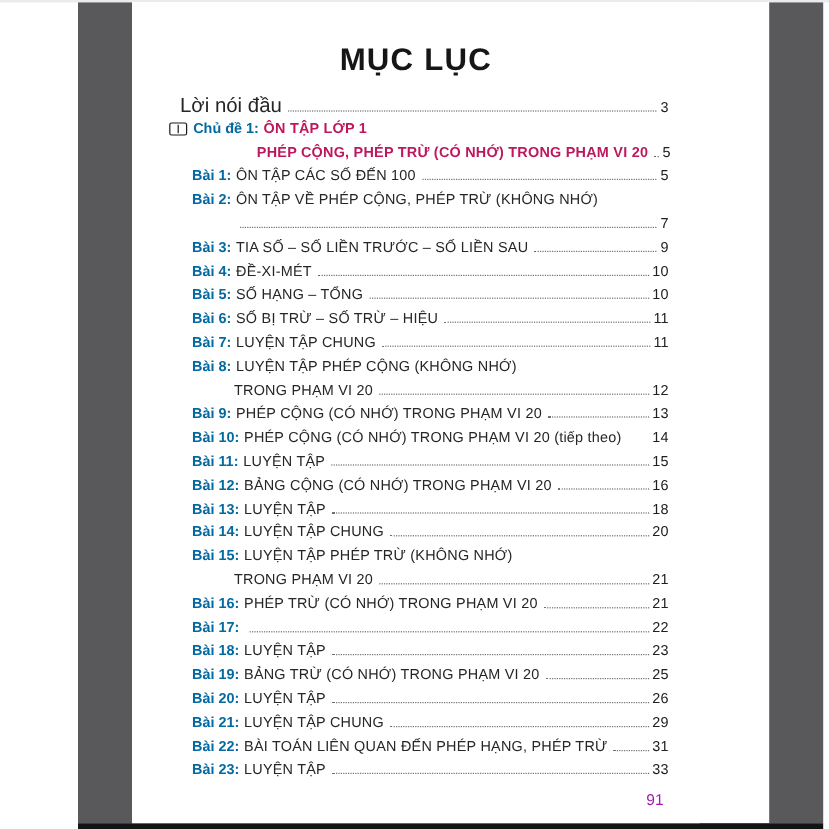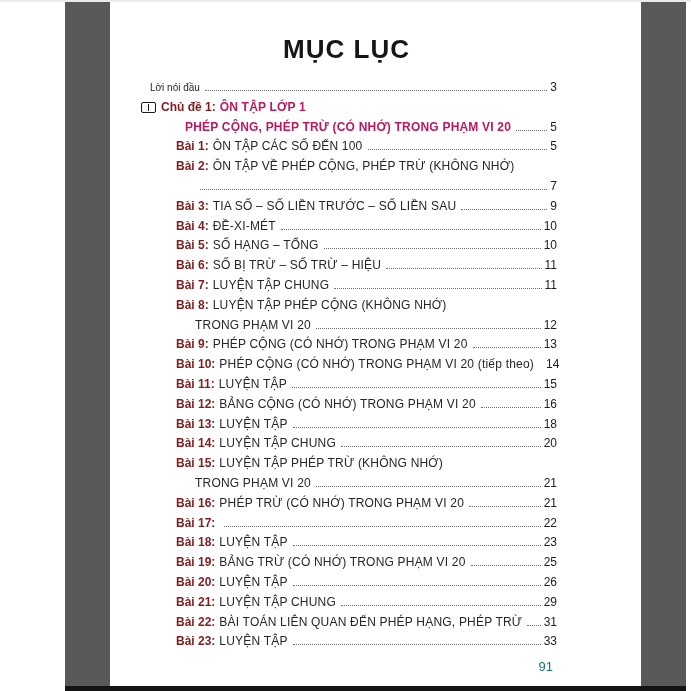--- a/index.html
+++ b/index.html
@@ -22,44 +22,44 @@
     margin-top:32px;text-align:center;
     font-size:26px;font-weight:bold;letter-spacing:1px;color:#161616;
   }
   .toc{margin-top:13px;}
   .row{
     display:flex;align-items:baseline;
     height:19.8px;line-height:19.8px;
     font-size:12px;color:#262626;
     padding-right:26px;white-space:nowrap;
   }
-  .row .prefix{font-weight:bold;color:#7f1d1d;margin-right:4px;}
+  .row .prefix{font-weight:bold;color:#0369a1;margin-right:4px;}
   .row .label{letter-spacing:0.2px;}
   .row.bold .label{font-weight:bold;color:#be185d;}
-  .row.intro .label{font-size:10px;letter-spacing:0;}
+  .row.intro .label{font-size:17px;letter-spacing:0;}
   .row.base{padding-left:40px;}
   .row.chapter{padding-left:31px;}
-  .row.lesson{padding-left:50px;margin-left:16px;}
-  .row.sub{padding-left:75px;}
+  .row.lesson{padding-left:50px;}
+  .row.sub{padding-left:104px;}
   .row.cont{padding-left:85px;}
   .leader{flex:1 1 auto;min-width:4px;margin:0 3px 3px 5px;}
   .leader.dotted{border-bottom:1.6px dotted #6f6f6f;}
   .pagenum{color:#202020;}
   .book-icon{
     position:relative;display:inline-block;align-self:center;
     width:13px;height:9px;margin-right:5px;flex:0 0 auto;
     border:1.4px solid #1a1a1a;border-radius:2px;background:#fff;
   }
   .book-icon::before{
     content:"";position:absolute;left:50%;top:1px;bottom:1px;width:1.4px;
     margin-left:-0.7px;background:#1a1a1a;
   }
   .page-footer{
     margin-top:7px;padding-right:30px;text-align:right;
-    font-size:13px;color:#0f766e;
+    font-size:13px;color:#a21caf;
   }
 </style>
 </head>
 <body>
 
 <div class="top-hairline"></div>
 
 <div class="photo">
   <div class="strip left"></div>
   <div class="strip right"></div>

